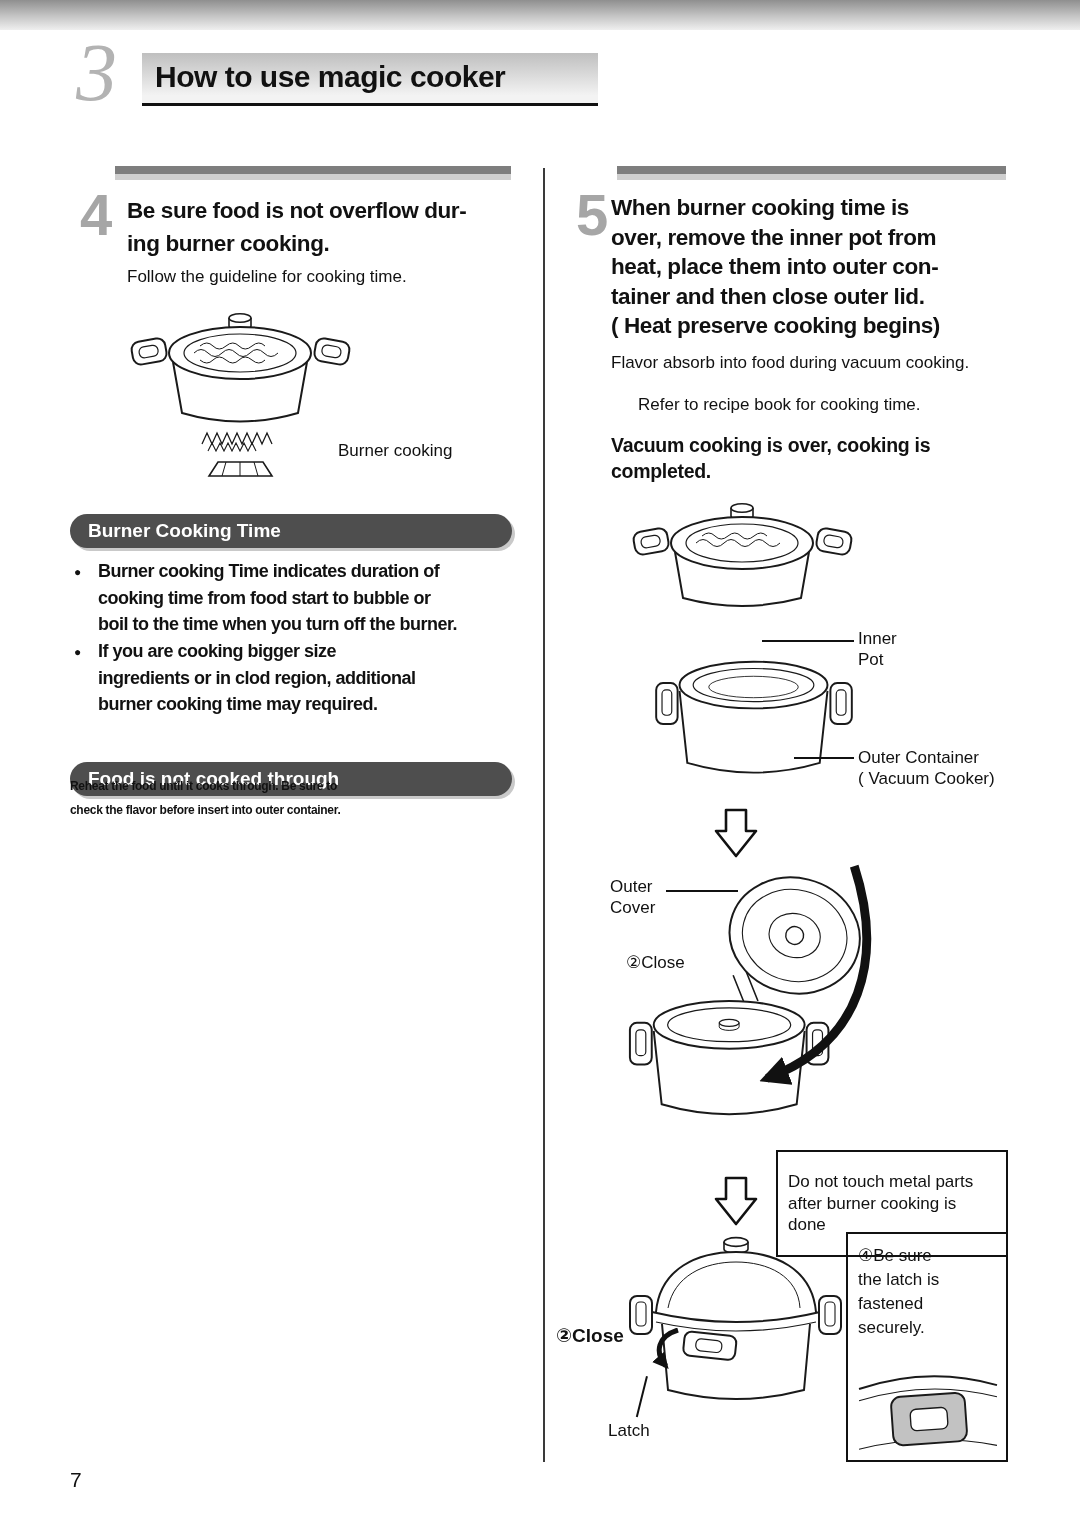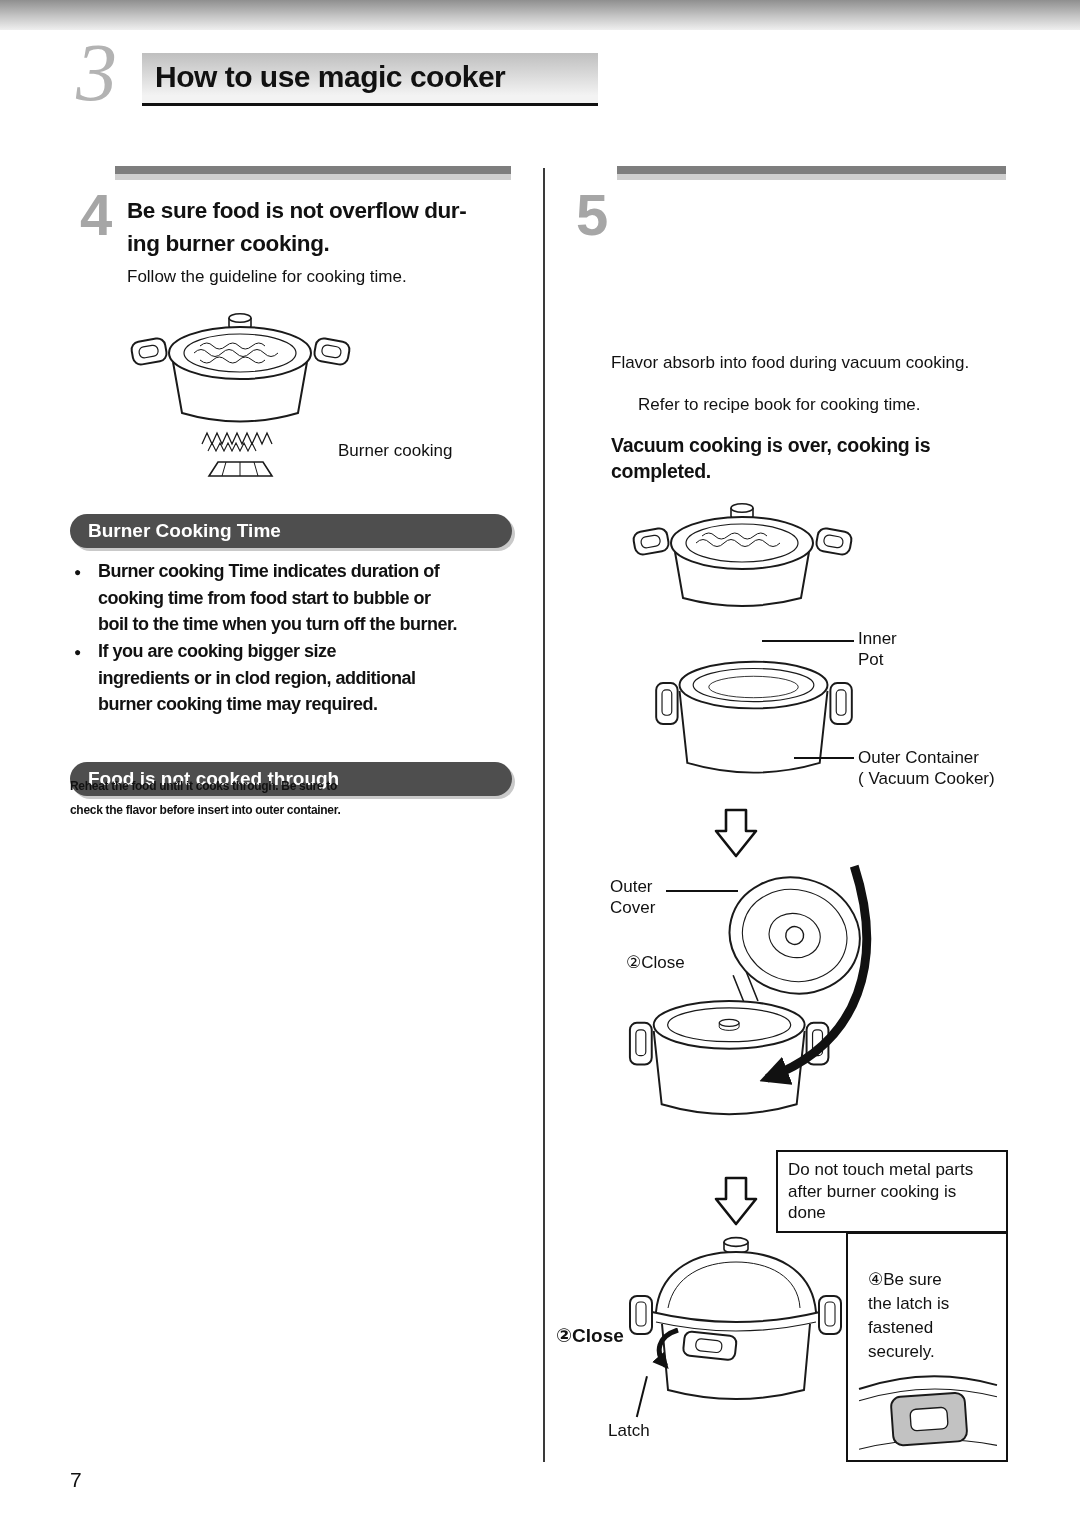--- a/index.html
+++ b/index.html
@@ -38,23 +38,23 @@
   .bullet .glyph { width:24px; font-size:12px; padding-top:7px; }
   .bullet .btext { font-size:18px; font-weight:bold; line-height:26.5px; letter-spacing:-0.5px; }
 
   .bold-note { font-size:12px; font-weight:bold; line-height:24px; letter-spacing:-0.3px; }
   .subhead { font-size:19.5px; font-weight:bold; line-height:26px; letter-spacing:-0.3px; }
 
   .fig-label { font-size:17px; line-height:21px; }
   .marker { font-size:21px; }
   .lead { background:#111; }
 
-  .warn-box { width:232px; border:2px solid #111; padding:7px 10px; font-size:17px; line-height:21.5px; }
+  .warn-box { width:232px; border:2px solid #111; padding:19px 10px; font-size:17px; line-height:21.5px; }
   .note-box { width:162px; height:230px; border:2px solid #111; }
-  .note-text { font-size:17px; line-height:24px; padding:10px 0 0 20px;margin-top:24px; }
+  .note-text { font-size:17px; line-height:24px; padding:10px 0 0 10px; }
 
   .fasten-label { font-size:19px; font-weight:bold; }
   .page-number { font-size:21px; }
   svg { display:block; }
 </style>
 </head>
 <body>
 
 <div class="page">
 
@@ -108,20 +108,25 @@
 ingredients or in clod region, additional
 burner cooking time may required.</span>
   </div>
 
   <div class="abs panel" style="left:70px;top:730px;margin-top:32px;">Food is not cooked through</div>
   <div class="abs bold-note pre" style="left:70px;top:774px;width:452px;">Reheat the food until it cooks through. Be sure to
 check the flavor before insert into outer container.</div>
 
   <div class="abs col-bar" style="left:617px;top:166px;width:389px;"></div>
   <div class="abs step-number" style="left:576px;top:186px;">5</div>
+  <div class="abs step-heading-right pre" style="left:611px;top:193px;width:398px;">When burner cooking time is
+over, remove the inner pot from
+heat, place them into outer con-
+tainer and then close outer lid.
+( Heat preserve cooking begins)</div>
   <div class="abs body-text" style="left:611px;top:352px;">Flavor absorb into food during vacuum cooking.</div>
   <div class="abs body-text" style="left:638px;top:394px;">Refer to recipe book for cooking time.</div>
   <div class="abs subhead pre" style="left:611px;top:432px;width:398px;">Vacuum cooking is over, cooking is
 completed.</div>
 
   <svg class="abs" style="left:630px;top:486px;" width="225" height="150" viewBox="0 0 225 150">
     <path d="M101 22 v8 M123 22 v8" stroke="#1a1a1a" stroke-width="1.6" fill="none"></path>
     <ellipse cx="112" cy="22" rx="11" ry="4.2" fill="#fff" stroke="#1a1a1a" stroke-width="1.6"></ellipse>
     <path d="M101 30 a11 4.2 0 0 0 22 0" fill="none" stroke="#1a1a1a" stroke-width="1.6"></path>
     <ellipse cx="112" cy="57" rx="71" ry="26" fill="#fff" stroke="#1a1a1a" stroke-width="2"></ellipse>

